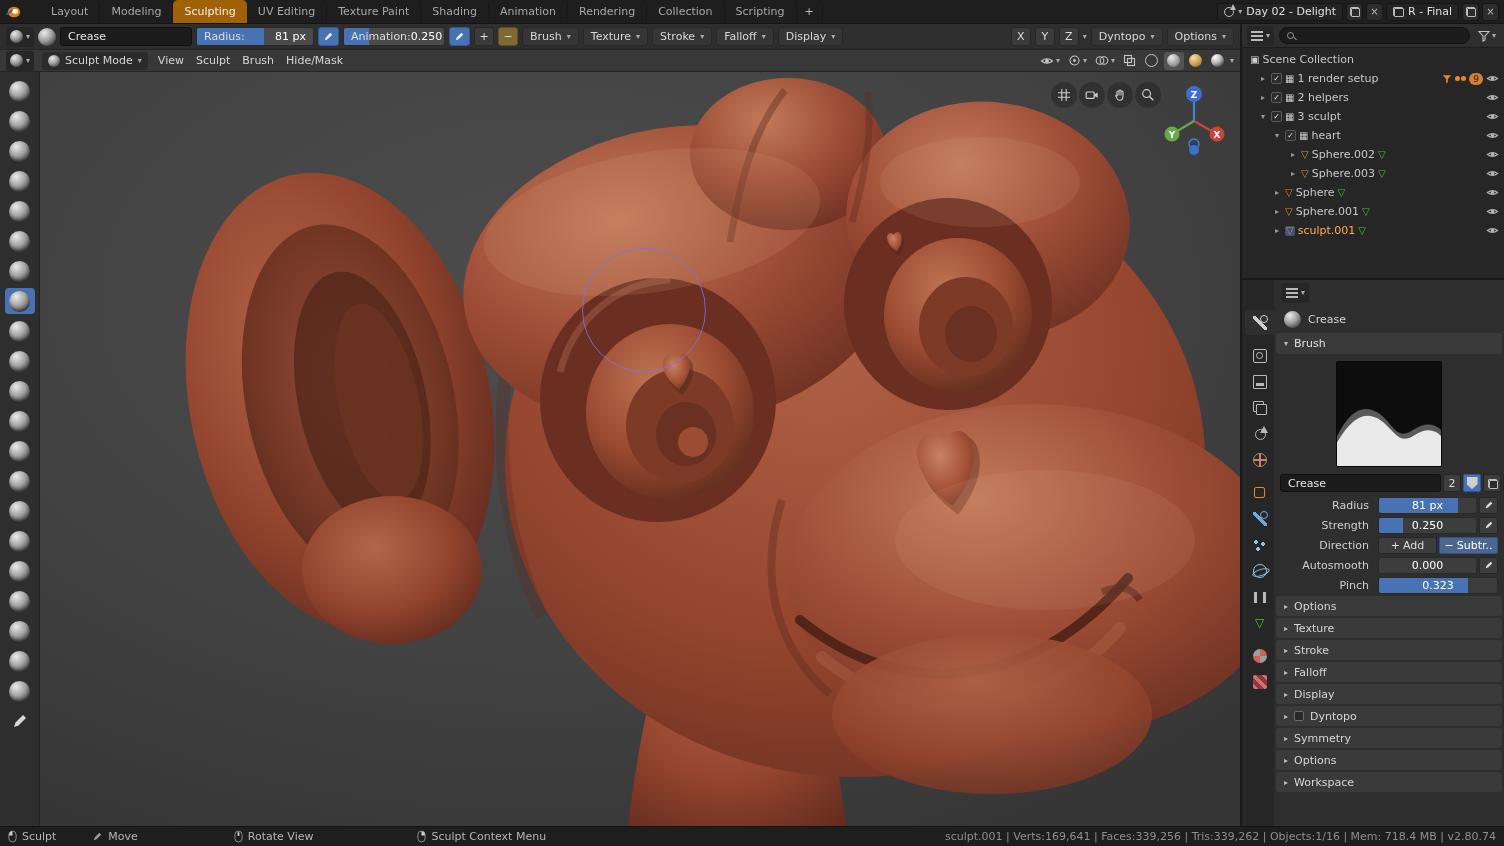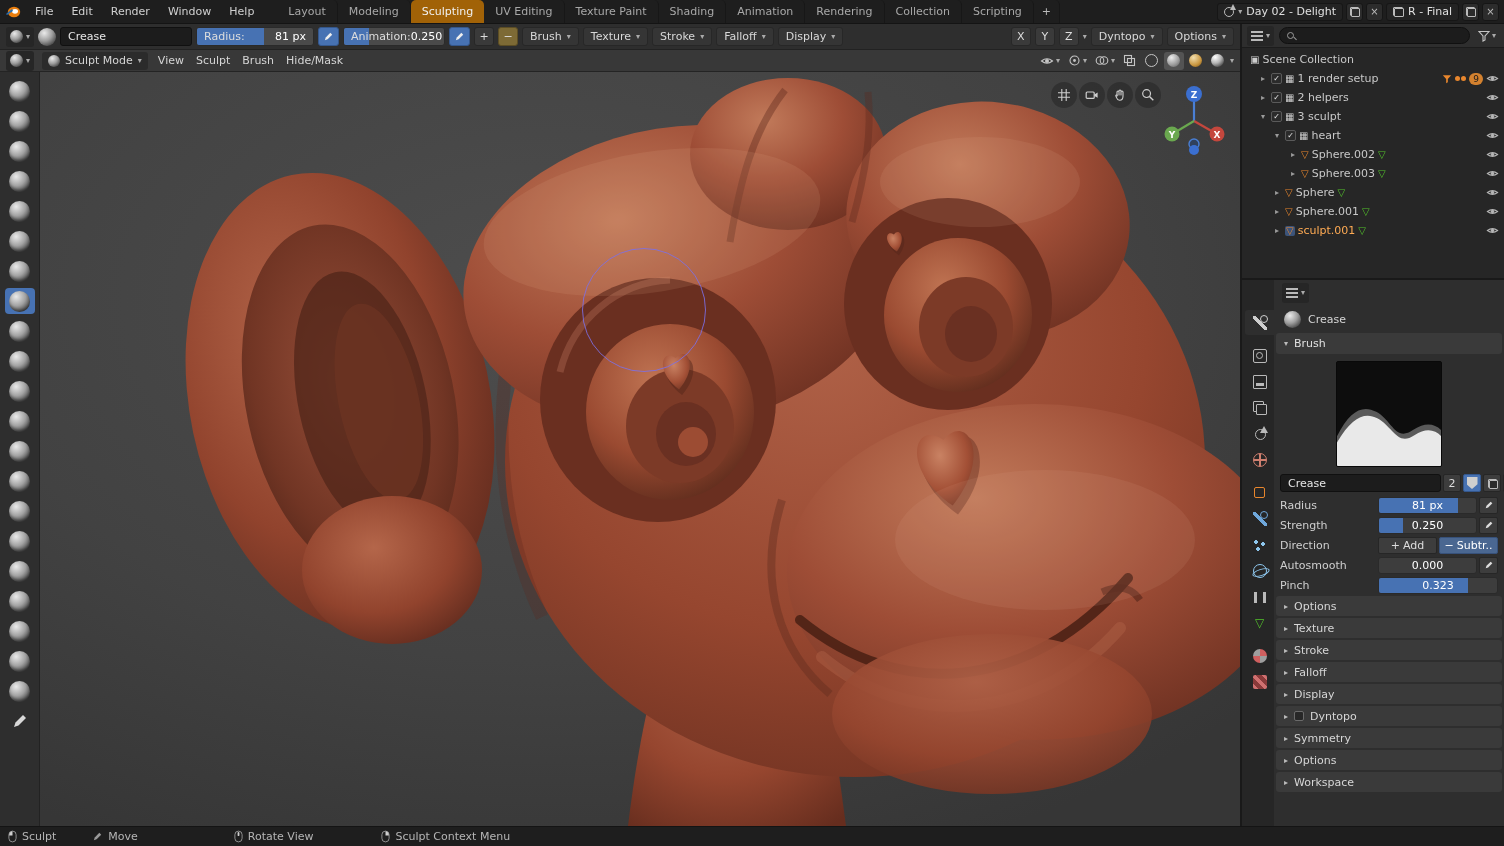--- a/index.html
+++ b/index.html
@@ -137,59 +137,52 @@
 .p-crumb .sphere-mini{width:17px;height:17px}
 .psec{height:21px;display:flex;align-items:center;gap:6px;padding:0 8px;background:#3a3a3a;border-radius:3px;margin:1px 2px;color:#e0e0e0}
 .psec .tri{font-size:8px;color:#bbb}
 .preview{margin:6px auto 4px;width:106px;height:106px;background:#101010;border:1px solid #090909;border-radius:2px;overflow:hidden;flex:0 0 auto}
 .namerow{display:flex;align-items:center;gap:2px;padding:3px 6px;flex:0 0 auto}
 .namerow .field{flex:1;width:auto;height:18px}
 .cntbtn{height:18px;min-width:18px;background:#3d3d3d;border:1px solid #262626;border-radius:2px;color:#ddd;display:flex;align-items:center;justify-content:center}
 .shield{width:11px;height:12px;background:#cfcfcf;clip-path:polygon(0 0,100% 0,100% 60%,50% 100%,0 60%)}
 .cntbtn.blue{background:#4772b3;border-color:#34578c}
 .prow{display:flex;align-items:center;height:20px;padding:0 6px;flex:0 0 auto}
-.plabel{width:98px;padding-right:9px;color:#cfcfcf;white-space:nowrap;flex:0 0 auto}
+.plabel{width:98px;text-align:right;padding-right:9px;color:#cfcfcf;white-space:nowrap;flex:0 0 auto}
 .pwidget{flex:1;display:flex;gap:2px;min-width:0}
 .pwidget .slider{flex:1;height:17px;background:#3d3d3d}
 .pebtn{width:19px;height:17px;background:#3d3d3d;border:1px solid #262626;border-radius:2px;display:flex;align-items:center;justify-content:center}
 .dirbtn{flex:1;height:17px;border-radius:2px;background:#3d3d3d;border:1px solid #262626;color:#ddd;display:flex;align-items:center;justify-content:center;gap:3px}
 .dirbtn.on{background:#4a6791;border-color:#37517a;color:#fff}
 .ppanel{height:20px;display:flex;align-items:center;gap:6px;padding:0 8px;background:#3a3a3a;border-radius:3px;margin:1px 2px;color:#d6d6d6;flex:0 0 auto}
 .ppanel .tri{font-size:8px;color:#bbb}
 .pcheck{width:10px;height:10px;border:1px solid #6a6a6a;border-radius:2px;background:#272727}
 
 
 .statusbar{height:20px;background:#1e1e1e;border-top:1px solid #141414;display:flex;align-items:center;padding:0 8px;flex:0 0 auto;color:#b5b5b5}
 .hint{display:flex;align-items:center;gap:5px}
 .hint+.hint{margin-left:36px}
 .hint.g3{margin-left:96px}
-.hint.g4{margin-left:68px}
+.hint.g4{margin-left:104px}
 .sb-info{margin-left:auto;color:#8f8f8f;white-space:nowrap}
 svg{display:block}
 </style>
 </head>
 <body>
 
 <div class="app">
 
   <header class="topbar">
     <div class="blogo">
       <svg width="16" height="14" viewBox="0 0 16 14">
           <ellipse cx="9" cy="7" rx="6.2" ry="5.2" fill="#e87d0d"></ellipse>
           <ellipse cx="10" cy="6.3" rx="3" ry="2.4" fill="#fff"></ellipse>
           <path d="M1 9 L7 4 8 6 2 10 Z" fill="#2a6fb0"></path>
         </svg>
     </div>
-    <nav class="menus">
-      <span class="menu">File</span>
-      <span class="menu">Edit</span>
-      <span class="menu">Render</span>
-      <span class="menu">Window</span>
-      <span class="menu">Help</span>
-    </nav>
     <div class="tabs">
       <div class="tab">Layout</div>
       <div class="tab">Modeling</div>
       <div class="tab active">Sculpting</div>
       <div class="tab">UV Editing</div>
       <div class="tab">Texture Paint</div>
       <div class="tab">Shading</div>
       <div class="tab">Animation</div>
       <div class="tab">Rendering</div>
       <div class="tab">Collection</div>
@@ -895,14 +888,15 @@
         </svg>
       <span>Rotate View</span>
     </div>
     <div class="hint g4">
       <svg width="9" height="13" viewBox="0 0 10 14">
           <rect x="1" y="1" width="8" height="12" rx="4" fill="none" stroke="#9a9a9a"></rect>
           <path d="M5 1.3 C7 1.3 8.7 3 8.7 5 V6 H5 Z" fill="#cfcfcf"></path>
         </svg>
       <span>Sculpt Context Menu</span>
     </div>
+    <span class="sb-info">sculpt.001 | Verts:169,641 | Faces:339,256 | Tris:339,262 | Objects:1/16 | Mem: 718.4 MB | v2.80.74</span>
   </footer>
 </div>
 
 </body></html>

